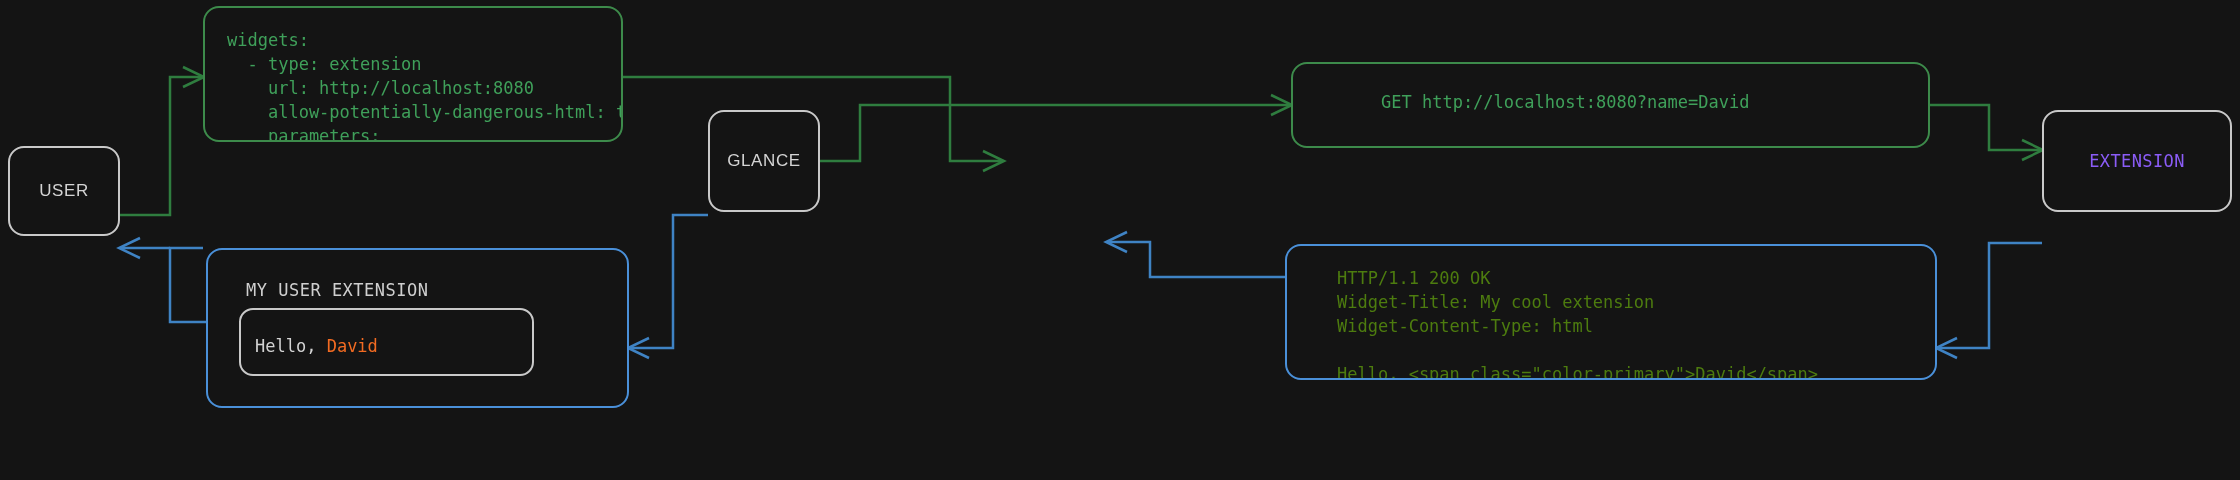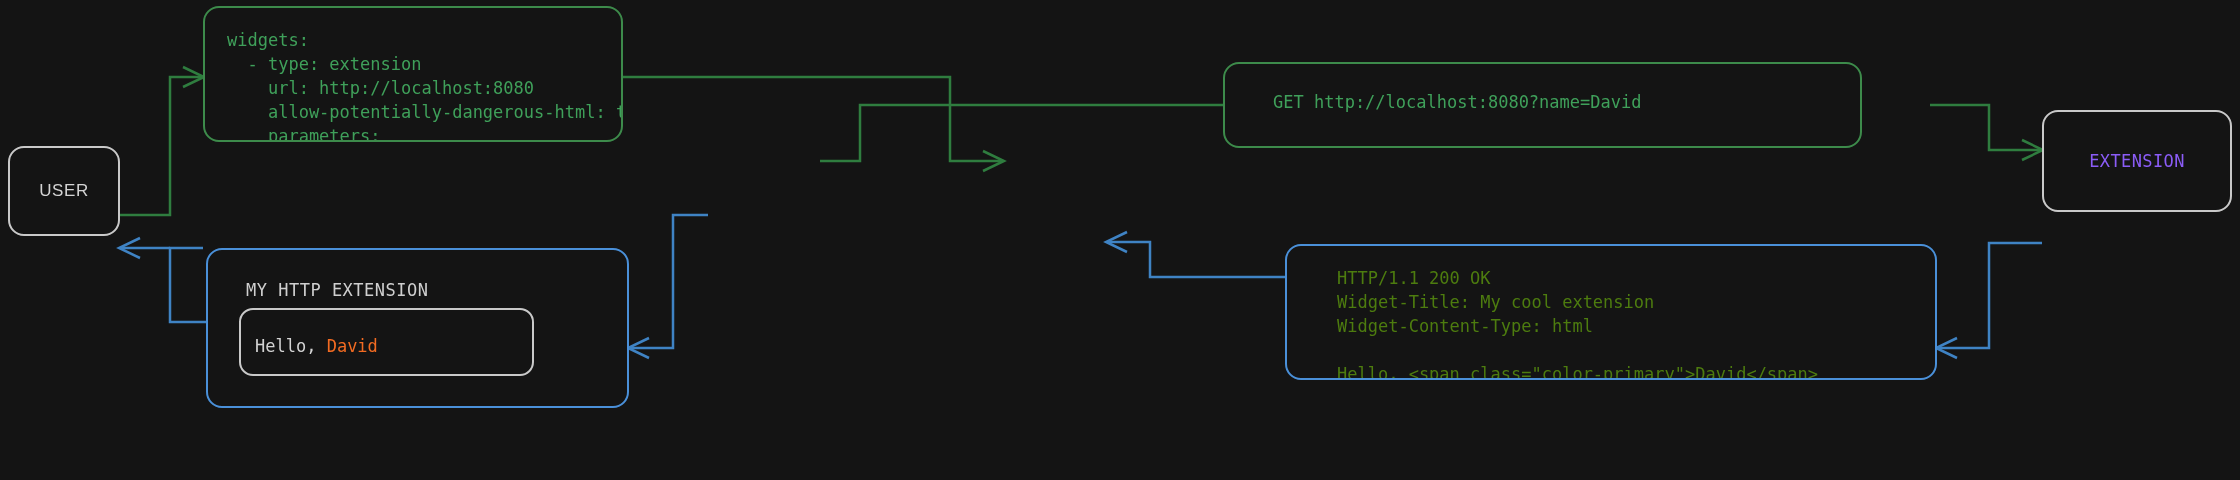--- a/index.html
+++ b/index.html
@@ -138,48 +138,51 @@
       <path d="M 203 248 L 170 248 L 170 322 L 206 322" fill="none" stroke="#3f83c4" stroke-width="2.5"></path>
       <polyline points="140,238 119,248 140,258" fill="none" stroke="#3f83c4" stroke-width="2.5"></polyline>
       <path d="M 170 248 L 120 248" fill="none" stroke="#3f83c4" stroke-width="2.5"></path>
     </g>
   </svg>
 
   <div class="node" style="left:8px; top:146px; width:112px; height:90px;">
     <span class="node-label-sans">USER</span>
   </div>
 
+  <div class="node" style="left:708px; top:110px; width:112px; height:102px;">
+    <span class="node-label-sans">GLANCE</span>
+  </div>
 
   <div class="node" style="left:2042px; top:110px; width:190px; height:102px;">
     <span class="node-label-mono">EXTENSION</span>
   </div>
 
   <div class="panel panel-green" style="left:203px; top:6px; width:420px; height:136px;">
     <pre class="code code-green" style="margin:20px 0 0 22px;">widgets:
   - type: extension
     url: http://localhost:8080
     allow-potentially-dangerous-html: true
     parameters:
       name: David</pre>
   </div>
 
-  <div class="panel panel-green" style="left:1223px; top:62px; width:639px; height:86px;">
+  <div class="panel panel-green" style="left:1291px; top:62px; width:639px; height:86px;padding-left:40px;">
     <pre class="code code-green" style="margin:26px 0 0 48px;">GET http://localhost:8080?name=David</pre>
   </div>
 
   <div class="panel panel-blue" style="left:1285px; top:244px; width:652px; height:136px;">
     <pre class="code code-blue" style="margin:20px 0 0 50px;">HTTP/1.1 200 OK
 Widget-Title: My cool extension
 Widget-Content-Type: html
 
 Hello, &lt;span class="color-primary"&gt;David&lt;/span&gt;</pre>
   </div>
 
   <div class="panel panel-blue" style="left:206px; top:248px; width:423px; height:160px;">
 
-    <div class="widget-heading" style="position:absolute; left:38px; top:30px;">MY HTTP EXTENSION</div>
+    <div class="widget-heading" style="position:absolute; left:38px; top:30px;">MY USER EXTENSION</div>
 
     <div class="widget-card" style="left:31px; top:58px; width:295px; height:68px; position:absolute;">
       <div class="widget-body" style="position:absolute; left:14px; top:26px; white-space:pre;"><span>Hello, </span><span class="accent-orange">David</span></div>
     </div>
   </div>
 
 </div>
 
 </body></html>

